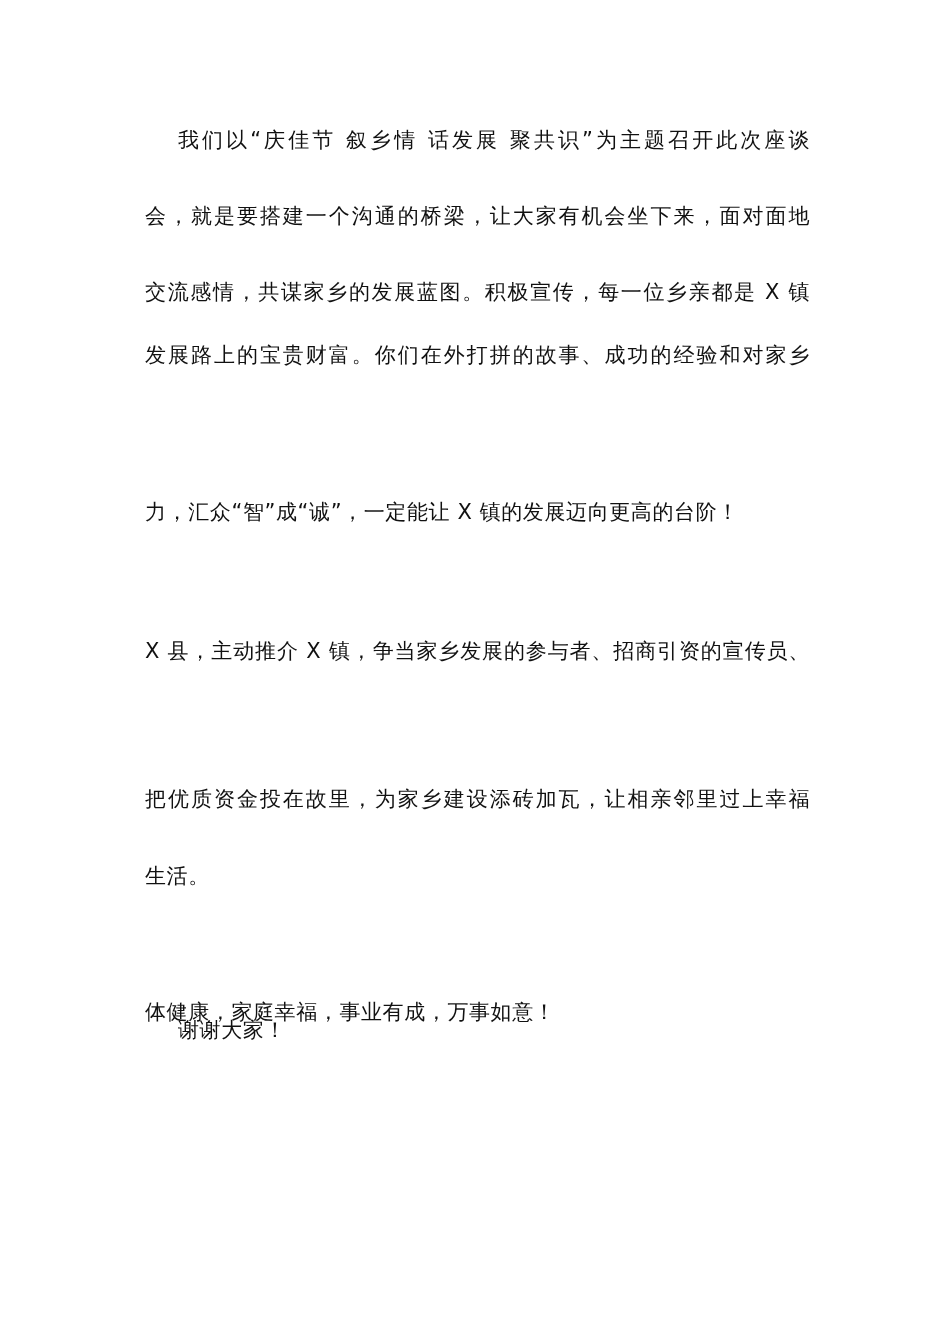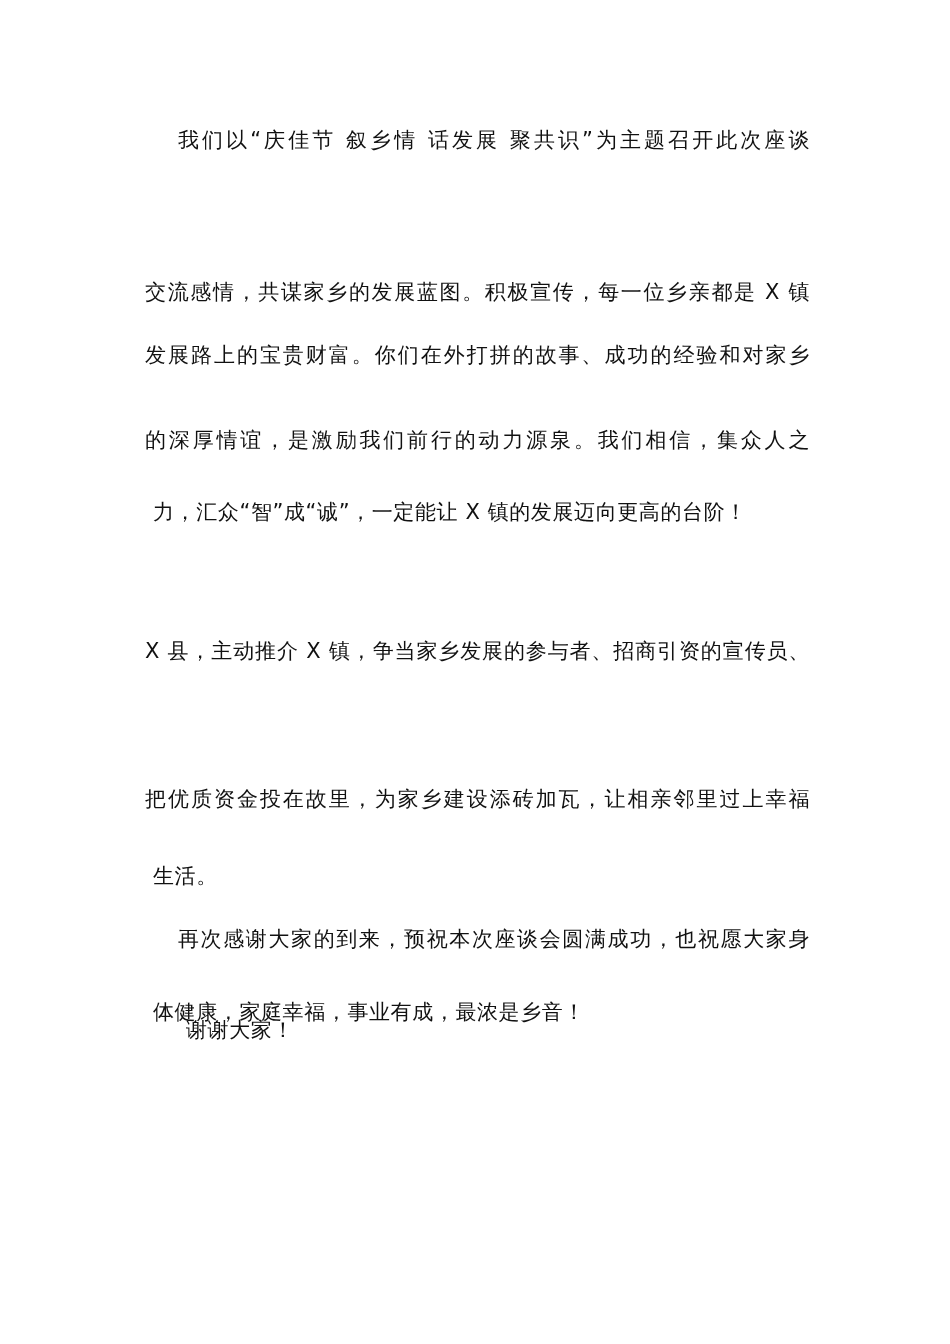--- a/index.html
+++ b/index.html
@@ -6,34 +6,33 @@
   body { width:950px; height:1344px; position:relative; overflow:hidden; }
   .page { position:absolute; left:0; top:0; width:862px; height:1344px; background:#fff; }
   .line {
     position:absolute; left:145px; width:665px;
     font-family:"DejaVu Sans", "Liberation Sans", sans-serif;
     font-size:21px; line-height:26px; color:#111;
     white-space:nowrap; letter-spacing:0.6px;
     text-align:justify; text-align-last:justify;
   }
   .line.indent { left:178px; width:632px; }
-  .line.last { text-align-last:left;margin-left:8px; }
+  .line.last { text-align-last:left; }
 </style>
 </head>
 <body>
 
 <div class="page">
 
   <div class="line indent" style="top:127px">我们以“庆佳节 叙乡情 话发展 聚共识”为主题召开此次座谈</div>
+  <div class="line" style="top:203px">会，就是要搭建一个沟通的桥梁，让大家有机会坐下来，面对面地</div>
   <div class="line" style="top:279px">交流感情，共谋家乡的发展蓝图。积极宣传，每一位乡亲都是 X 镇</div>
   <div class="line" style="top:342px">发展路上的宝贵财富。你们在外打拼的故事、成功的经验和对家乡</div>
-  <div class="line" style="top:427px">的深厚情谊，是激励我们前行的动力源泉。我们相信，集众人之</div>
   <div class="line last" style="top:499px">力，汇众“智”成“诚”，一定能让 X 镇的发展迈向更高的台阶！</div>
 
   <div class="line" style="top:638px">X 县，主动推介 X 镇，争当家乡发展的参与者、招商引资的宣传员、</div>
   <div class="line" style="top:786px">把优质资金投在故里，为家乡建设添砖加瓦，让相亲邻里过上幸福</div>
   <div class="line last" style="top:863px">生活。</div>
 
-  <div class="line indent" style="top:926px">再次感谢大家的到来，预祝本次座谈会圆满成功，也祝愿大家身</div>
-  <div class="line last" style="top:999px">体健康，家庭幸福，事业有成，最浓是乡音！</div>
+  <div class="line last" style="top:999px">体健康，家庭幸福，事业有成，万事如意！</div>
 
   <div class="line indent last" style="top:1017px">谢谢大家！</div>
 </div>
 
 </body></html>

